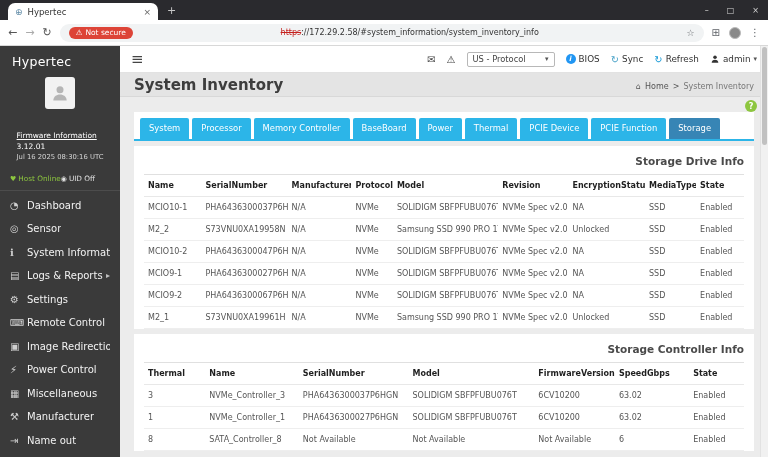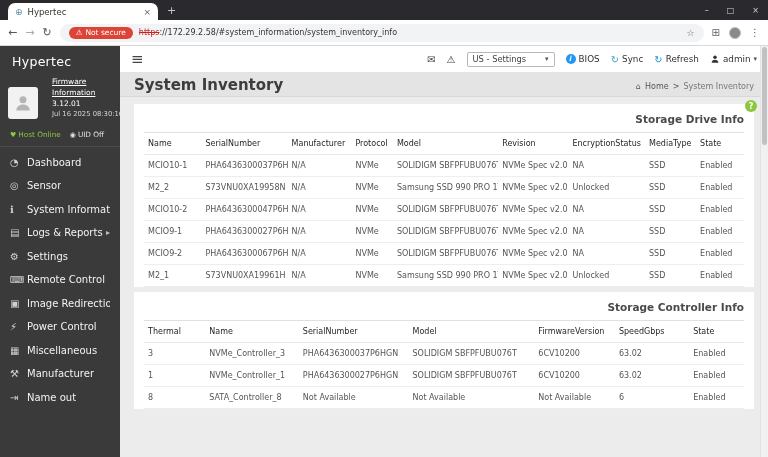--- a/index.html
+++ b/index.html
@@ -15,38 +15,38 @@
   .btab .cls { color: #666; font-size: 9px; }
   .newtab { color: #c7c7c7; margin-left: 9px; font-size: 11px; padding-bottom: 3px; }
   .wincontrols { margin-left: auto; display: flex; color: #d6d6d6; font-size: 8px; align-self: center; }
   .wincontrols span { padding: 0 9px; }
 
   .toolbar { height: 26px; background: #fff; display: flex; align-items: center; border-bottom: 1px solid #d8d8d8; padding: 0 8px; gap: 8px; }
   .navic { font-size: 11px; color: #555; }
   .navic.dis { color: #aaa; }
   .omnibox { flex: 1; height: 18px; background: #f1f3f4; border-radius: 9px; display: flex; align-items: center; padding: 0 9px; gap: 6px; font-size: 8px; min-width: 0; }
   .ns-chip { background: #dd4437; color: #fff; border-radius: 8px; padding: 1.5px 7px; font-size: 7.5px; display: flex; align-items: center; gap: 3px; white-space: nowrap; }
-  .url { color: #333; overflow: hidden; white-space: nowrap; flex: 1; }
+  .url { color: #333; overflow: hidden; white-space: nowrap; flex: 1; text-align: center; }
   .url .scheme { color: #c5221f; text-decoration: line-through; }
   .star { margin-left: auto; color: #5f6368; font-size: 9px; }
   .chrome-right { display: flex; align-items: center; gap: 9px; color: #5f6368; font-size: 10px; }
   .chrome-avatar { width: 12px; height: 12px; border-radius: 50%; background: #8a8a8a; border: 1px solid #bbb; }
 
   
   .app { position: absolute; top: 46px; left: 0; right: 0; bottom: 0; display: flex; }
 
   
   .sidebar { width: 120px; background: #3a3a3a; color: #eee; flex-shrink: 0; display: flex; flex-direction: column; }
   .brand { padding: 8px 12px 6px; font-size: 12.5px; color: #fff; letter-spacing: .3px; }
-  .fwrow { display: flex; padding: 2px 8px 6px; gap: 14px; align-items: flex-end; }
+  .fwrow { display: flex; padding: 2px 8px 6px; gap: 22px; align-items: center; flex-direction: column; }
   .side-avatar { width: 30px; height: 32px; background: #f2f2f2; border-radius: 3px; display: flex; align-items: center; justify-content: center; flex-shrink: 0; }
   .fwinfo { font-size: 7.5px; line-height: 1.45; color: #fff; min-width: 0; }
   .fwinfo .lnk { text-decoration: underline; }
   .fwinfo .dt { font-size: 6.8px; color: #d5d5d5; white-space: nowrap; }
-  .statusrow { display: flex; gap: 9px; padding: 5px 10px 7px; font-size: 7.3px; border-bottom: 1px solid #4c4c4c; }
+  .statusrow { display: flex; padding: 5px 10px 7px; font-size: 7.3px; border-bottom: 1px solid #4c4c4c; }
   .host { color: #8dc63f; } .uid { color: #e2e2e2; }
   .statusrow .sic { margin-right: 2px; font-size: 7px; }
   .nav { padding-top: 3px; }
   .nav-item { display: flex; align-items: center; height: 23.5px; padding: 0 10px; font-size: 10px; color: #f2f2f2; cursor: pointer; }
   .nav-icon { width: 17px; font-size: 10px; color: #cfcfcf; flex-shrink: 0; }
   .nav-label { white-space: nowrap; overflow: hidden; }
   .nav-chevron { margin-left: auto; color: #c0c0c0; font-size: 8px; }
 
   
   .main { flex: 1; display: flex; flex-direction: column; min-width: 0; position: relative; }
@@ -70,21 +70,21 @@
   .help { position: absolute; top: 3px; right: 11px; width: 12px; height: 12px; border-radius: 50%; background: #8dc63f; color: #fff; font-size: 8px; display: flex; align-items: center; justify-content: center; font-weight: bold; }
 
   .tabs-panel { margin-top: 13px; background: #fff; padding: 6px 6px 0; border-bottom: 2px solid #2cb5e8; display: flex; gap: 3px; }
   .tab { background: #2cb5e8; color: #fff; font-size: 8.4px; padding: 5px 9px 6px; border-radius: 2px 2px 0 0; white-space: nowrap; cursor: pointer; }
   .tab.active { background: #3785b5; }
 
   .card { background: #fff; margin-top: 5px; padding: 9px 10px 0; }
   .card h2 { font-size: 10.5px; color: #4a4a4a; font-weight: 600; margin-bottom: 7px; text-align: right; }
   .card hr { border: none; border-top: 1px solid #e0e0e0; }
   table { width: 100%; border-collapse: collapse; font-size: 8px; table-layout: fixed; }
-  th { text-align: left; padding: 6px 4px; color: #1f1f1f; border-bottom: 1px solid #e8e8e8; font-weight: 400; font-size: 8px; overflow: hidden; white-space: nowrap; }
+  th { text-align: left; padding: 6px 4px; color: #1f1f1f; border-bottom: 1px solid #e8e8e8; font-weight: 700; font-size: 8px; overflow: hidden; white-space: nowrap; }
   td { padding: 6px 4px; color: #555; border-bottom: 1px solid #eee; overflow: hidden; white-space: nowrap; }
 
   .drive-table col:nth-child(1){width:9%} .drive-table col:nth-child(2){width:13.5%}
   .drive-table col:nth-child(3){width:10%} .drive-table col:nth-child(4){width:6.5%}
   .drive-table col:nth-child(5){width:16.5%} .drive-table col:nth-child(6){width:11%}
   .drive-table col:nth-child(7){width:12%} .drive-table col:nth-child(8){width:8%}
   .drive-table col:nth-child(9){width:7.5%}
   .ctrl-table col:nth-child(1){width:9.5%} .ctrl-table col:nth-child(2){width:14.5%}
   .ctrl-table col:nth-child(3){width:17%} .ctrl-table col:nth-child(4){width:19.5%}
   .ctrl-table col:nth-child(5){width:12.5%} .ctrl-table col:nth-child(6){width:11.5%}
@@ -202,21 +202,21 @@
     </div>
 
     <div class="main">
 
       <div class="topbar">
         <span class="hamburger">≡</span>
         <div class="topbar-right">
           <span class="tb-ic">✉</span>
           <span class="tb-ic">⚠</span>
           <div class="lang-select">
-            <span>US - Settings</span>
+            <span>US - Protocol</span>
             <span class="caret">▾</span>
           </div>
           <span class="tb-group">
             <span class="info-i">i</span>
             <span>BIOS</span>
           </span>
           <span class="tb-group">
             <span class="sync-ic">↻</span>
             <span>Sync</span>
           </span>
@@ -241,20 +241,31 @@
           <span>⌂</span>
           <span>Home</span>
           <span>&gt;</span>
           <span class="bc-cur">System Inventory</span>
         </div>
       </div>
 
       <div class="content">
         <div class="help">?</div>
 
+        <div class="tabs-panel">
+            <div class="tab">System</div>
+            <div class="tab">Processor</div>
+            <div class="tab">Memory Controller</div>
+            <div class="tab">BaseBoard</div>
+            <div class="tab">Power</div>
+            <div class="tab">Thermal</div>
+            <div class="tab">PCIE Device</div>
+            <div class="tab">PCIE Function</div>
+            <div class="tab active">Storage</div>
+          </div>
 
         <div class="card">
           <h2>Storage Drive Info</h2>
           <hr>
           <table class="drive-table">
             <colgroup>
                 <col>
                 <col>
                 <col>
                 <col>

